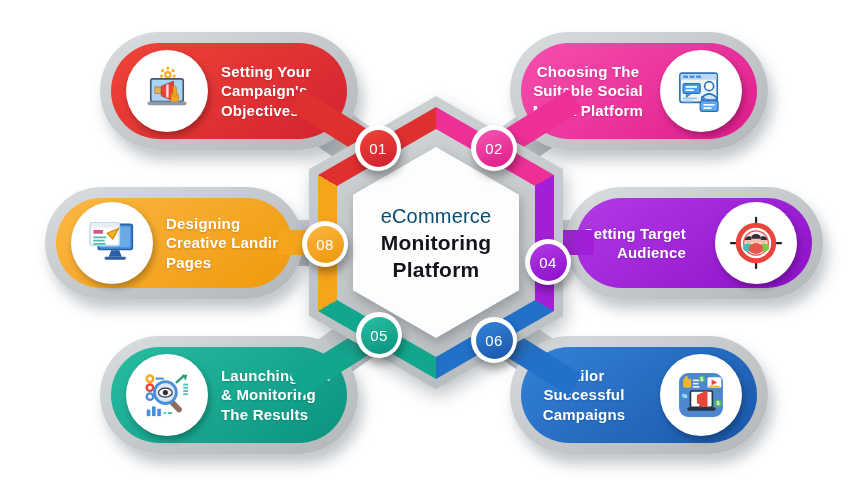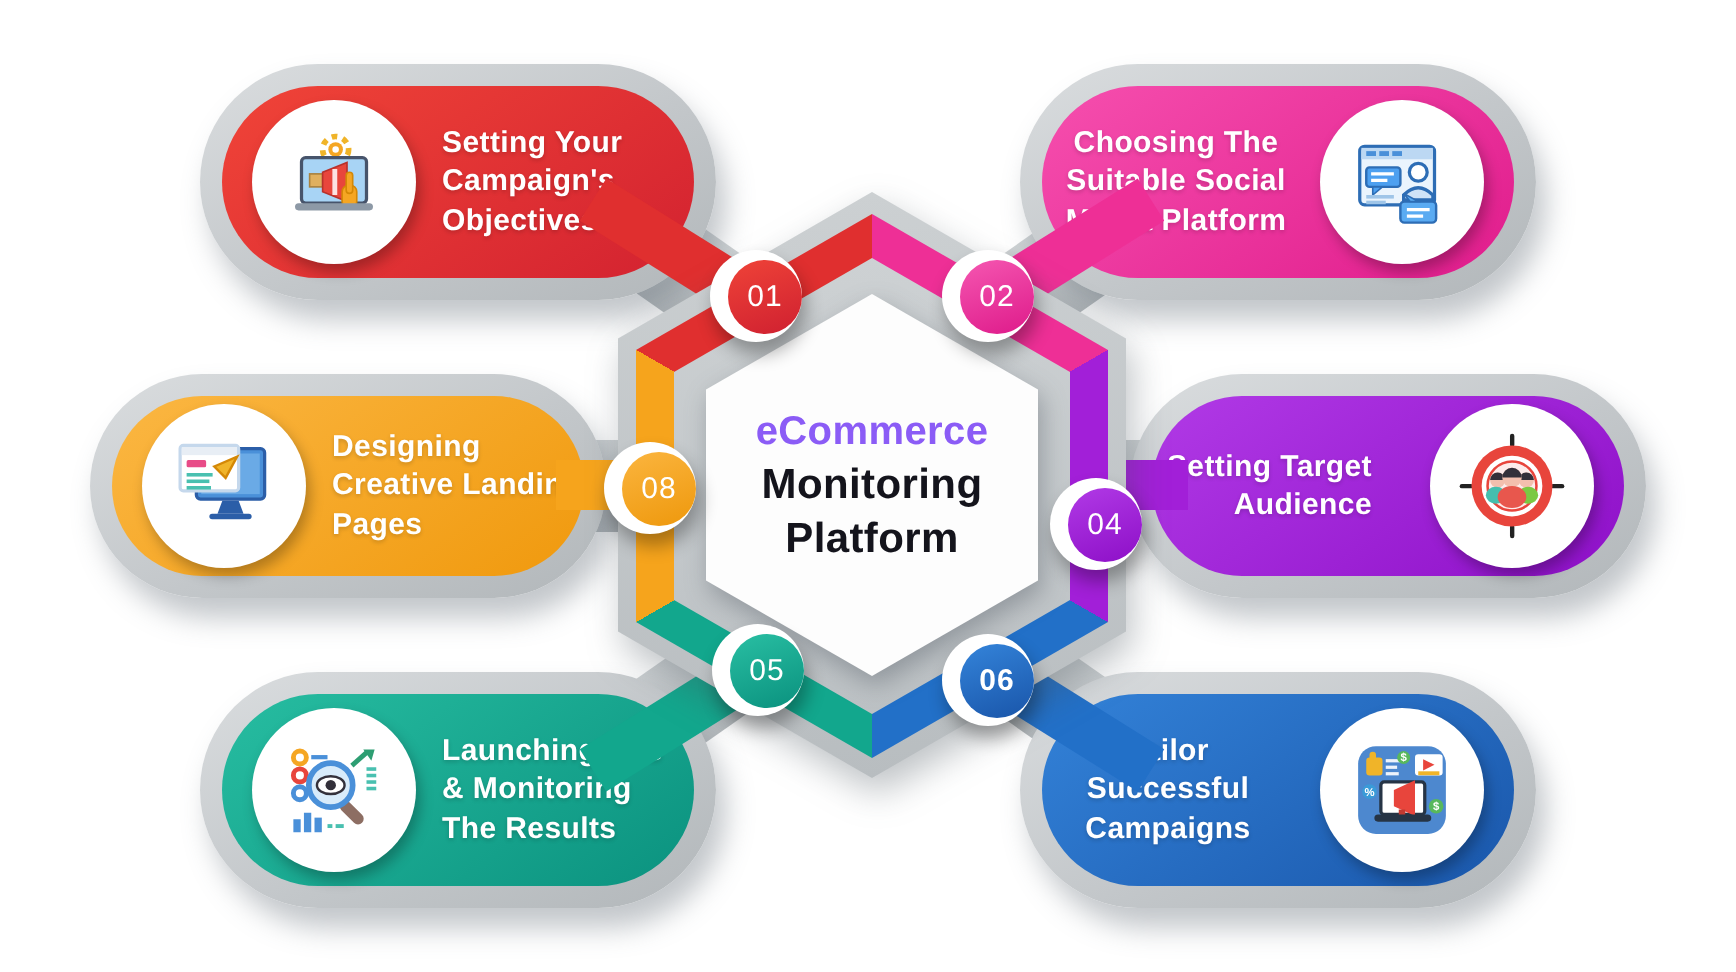--- a/index.html
+++ b/index.html
@@ -68,38 +68,38 @@
       #ee2f96 0deg 60deg,
       #a21fd8 60deg 120deg,
       #2270c8 120deg 180deg,
       #12a78d 180deg 240deg,
       #f6a41c 240deg 300deg,
       #e02f2f 300deg 360deg);}
   .hex-gray-in{left:337px;top:129px;width:198px;height:228px;background:linear-gradient(180deg,#cdd1d3,#bcc1c4);}
   .whitewrap{position:absolute;left:0;top:0;filter:drop-shadow(2px 5px 6px rgba(60,70,80,.35));}
   .hex-white{left:353px;top:147px;width:166px;height:191px;background:#fdfdfd;
     display:flex;flex-direction:column;align-items:center;justify-content:center;text-align:center;}
-  .t-blue{font-size:20px;font-weight:700;color:#8b5cf6;line-height:26px;letter-spacing:.2px;}
+  .t-blue{font-size:20px;font-weight:400;color:#0c4a6e;line-height:26px;letter-spacing:.2px;}
   .t-dark{font-size:21px;font-weight:800;color:#14141c;line-height:27px;letter-spacing:.2px;}
   
   .badge{
     position:absolute;width:46px;height:46px;border-radius:50%;background:#fff;z-index:5;
-    display:flex;align-items:center;justify-content:flex-end;
+    display:flex;align-items:center;justify-content:center;
     box-shadow:2px 6px 9px rgba(0,0,0,.32);
   }
   .badge-core{
     width:37px;height:37px;border-radius:50%;display:flex;align-items:center;justify-content:center;
     color:#fff;font-size:15px;font-weight:500;letter-spacing:.5px;
   }
   .bg1{left:355px;top:125px;} .bg1 .badge-core{background:linear-gradient(160deg,#ef4338,#cf2030);}
   .bg2{left:471px;top:125px;} .bg2 .badge-core{background:linear-gradient(160deg,#f557b1,#de1a8a);}
   .bg3{left:302px;top:221px;} .bg3 .badge-core{background:linear-gradient(160deg,#fbb53f,#ee980c);}
   .bg4{left:525px;top:239px;} .bg4 .badge-core{background:linear-gradient(160deg,#b13ae6,#8d0fc7);}
   .bg5{left:356px;top:312px;} .bg5 .badge-core{background:linear-gradient(160deg,#29bfa3,#0a917e);}
-  .bg6{left:471px;top:317px;} .bg6 .badge-core{background:linear-gradient(160deg,#3484da,#1955a9);font-weight:bold;}
+  .bg6{left:471px;top:317px;} .bg6 .badge-core{background:linear-gradient(160deg,#3484da,#1955a9);}
   svg{display:block;}
 </style>
 </head>
 <body>
 
 <div class="stage">
 
   <div class="conn gray g1"></div>
   <div class="conn gray g2"></div>
   <div class="conn gray g3"></div>

